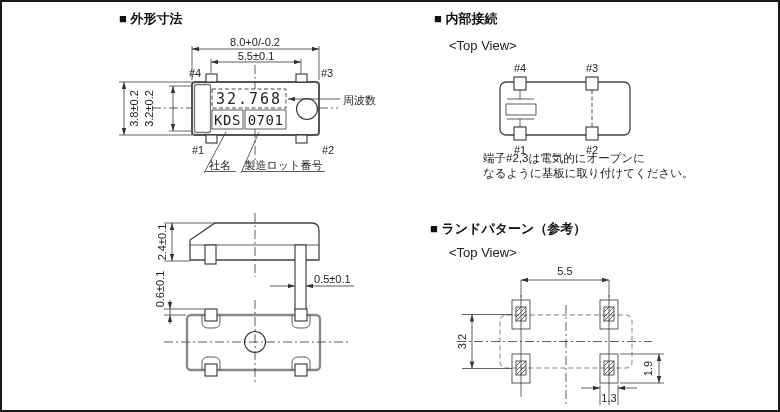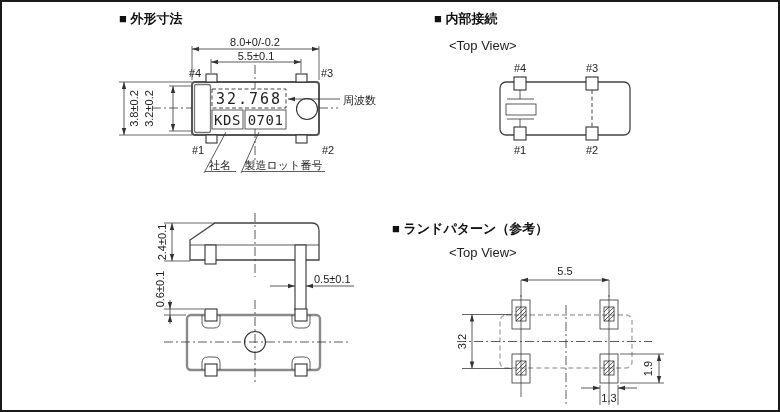--- a/index.html
+++ b/index.html
@@ -26,21 +26,25 @@
   .arw{fill:#333;stroke:none;}
 </style>
 </head>
 <body>
 
 <div id="page">
 
   <div class="sec-title" style="left:117px;top:8px;">■ 外形寸法</div>
   <div class="sec-title" style="left:412px;top:8px;margin-left:20px;">■ 内部接続</div>
   <div class="view-label" style="left:447px;top:36px;">&lt;Top View&gt;</div>
-  <div class="sec-title" style="left:390px;top:218px;">■ ランドパターン（参考）</div>
+  <div class="note" style="left:481px;top:149px;">
+    <span style="display:block;">端子#2,3は電気的にオープンに</span>
+    <span style="display:block;">なるように基板に取り付けてください。</span>
+  </div>
+  <div class="sec-title" style="left:428px;top:218px;">■ ランドパターン（参考）</div>
   <div class="view-label" style="left:447px;top:243px;">&lt;Top View&gt;</div>
 
   <svg style="left:100px;top:30px;" width="300" height="375" viewBox="0 0 300 375">
 
     <g>
 
       <line class="thin" x1="90" y1="48" x2="90" y2="14"></line>
         <line class="thin" x1="217" y1="48" x2="217" y2="14"></line>
       <line class="thin" x1="109" y1="41" x2="109" y2="27"></line>
         <line class="thin" x1="199" y1="41" x2="199" y2="27"></line>

